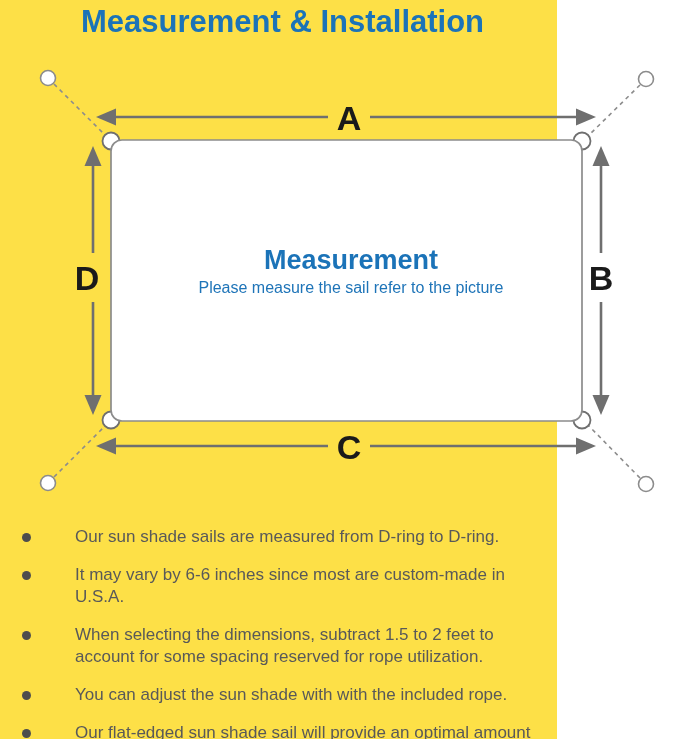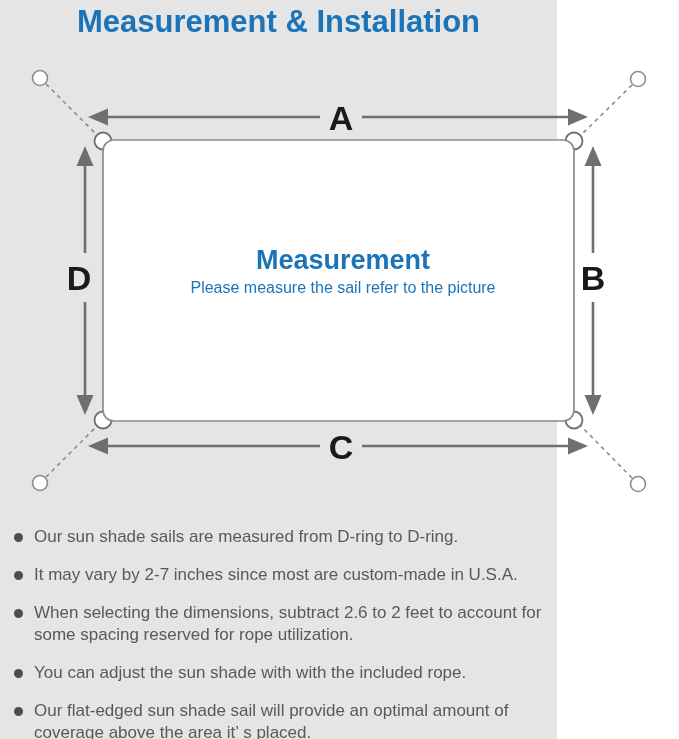--- a/index.html
+++ b/index.html
@@ -3,21 +3,21 @@
 <meta charset="utf-8">
 <style>
   * { margin: 0; padding: 0; box-sizing: border-box; }
   html, body { background: #ffffff; }
   body {
     width: 679px;
     height: 739px;
     font-family: "Liberation Sans", sans-serif;
     overflow: hidden;
   }
-  .page { width: 557px; height: 739px; background: #e5e5e5; }
+  .page { width: 557px; height: 739px; background: #fde047; padding-left: 8px; }
 
   h1.page-title {
     padding-top: 4px;
     text-align: center;
     font-size: 31px;
     font-weight: bold;
     color: #1b73b8;
     letter-spacing: 0px;
     line-height: 36px;
   }
@@ -43,20 +43,21 @@
   }
 
   ul.notes {
     list-style: none;
     padding: 6px 10px 0 11px;
   }
   ul.notes li {
     display: flex;
     align-items: flex-start;
     margin-bottom: 16px;
+    gap: 33px;
   }
   .dot {
     flex: 0 0 auto;
     width: 9px;
     height: 9px;
     border-radius: 50%;
     background: #4d4d4d;
     margin: 7px 11px 0 3px;
   }
   .note-text {
@@ -129,25 +130,25 @@
     <text class="center-sub" x="343" y="253" text-anchor="middle">Please measure the sail refer to the picture</text>
   </svg>
 
   <ul class="notes">
     <li>
       <span class="dot"></span>
       <span class="note-text">Our sun shade sails are measured from D-ring to D-ring.</span>
     </li>
     <li>
       <span class="dot"></span>
-      <span class="note-text">It may vary by 2-7 inches since most are custom-made in U.S.A.</span>
+      <span class="note-text">It may vary by 6-6 inches since most are custom-made in U.S.A.</span>
     </li>
     <li>
       <span class="dot"></span>
-      <span class="note-text">When selecting the dimensions, subtract 2.6 to 2 feet to account for some spacing reserved for rope utilization.</span>
+      <span class="note-text">When selecting the dimensions, subtract 1.5 to 2 feet to account for some spacing reserved for rope utilization.</span>
     </li>
     <li>
       <span class="dot"></span>
       <span class="note-text">You can adjust the sun shade with with the included rope.</span>
     </li>
     <li>
       <span class="dot"></span>
       <span class="note-text">Our flat-edged sun shade sail will provide an optimal amount of coverage above the area it’ s placed.</span>
     </li>
   </ul>

